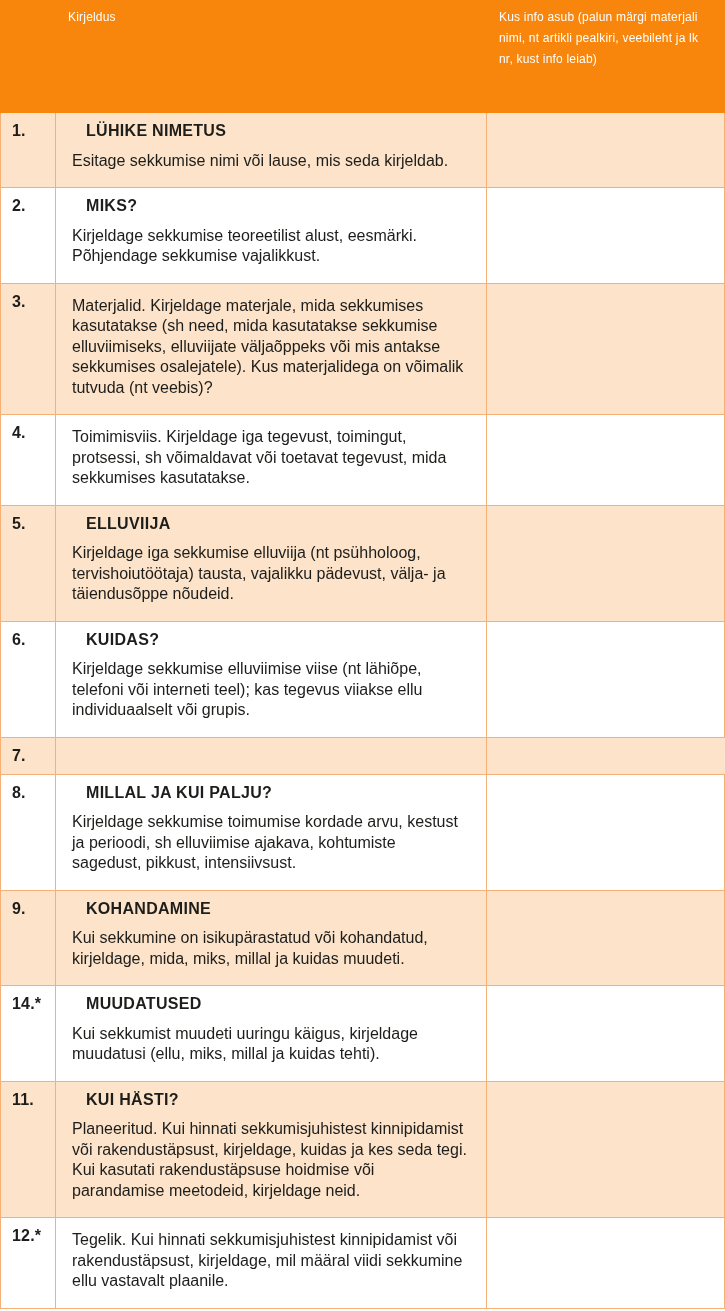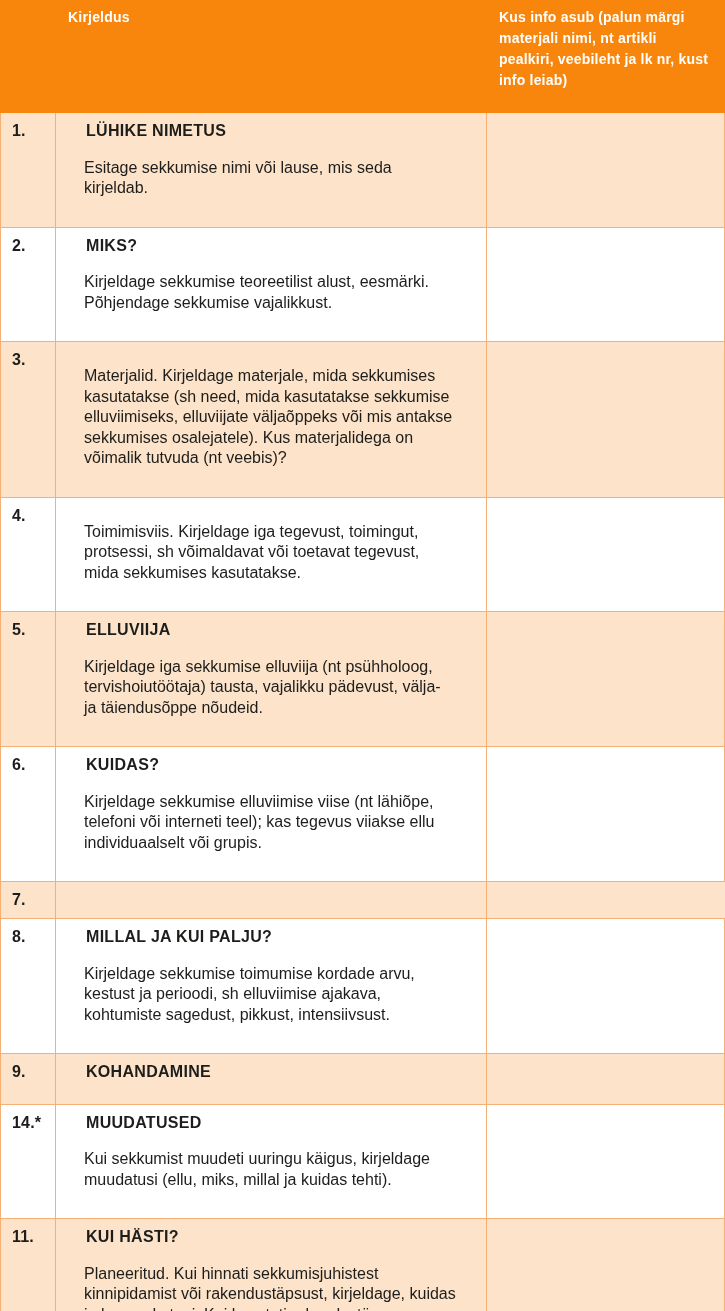--- a/index.html
+++ b/index.html
@@ -17,23 +17,23 @@
   .thead {
     display: grid;
     grid-template-columns: 56px 431px 1fr;
     background: var(--header-bg, #f8860d);
     color: var(--header-text, #ffffff);
     min-height: 113px;
     box-sizing: border-box;
   }
   .th {
     padding: 7px 12px 8px 12px;
-    font-size: 14px;
+    font-size: 12px;
     line-height: 21px;
-    font-weight: bold;
+    font-weight: normal;
     letter-spacing: 0.2px;
     box-sizing: border-box;
   }
   .tbody {
     border-left: 1px solid var(--border, #f5b175);
     box-sizing: border-box;
   }
   .trow {
     display: grid;
     grid-template-columns: 55px 431px 1fr;
@@ -59,21 +59,21 @@
     padding: 8px 14px 12px 12px;
     font-size: 16px;
     line-height: 20.5px;
   }
   .row-title {
     font-weight: bold;
     letter-spacing: 0.3px;
     margin: 0 0 9px 18px;
   }
   .row-title:empty { display: none; }
-  .row-body { margin: 16px; }
+  .row-body { margin: 4px; }
 </style>
 </head>
 <body>
 
 <div class="page">
 
   <div class="thead">
     <div class="th"></div>
     <div class="th">Kirjeldus</div>
     <div class="th">Kus info asub (palun märgi materjali nimi, nt artikli pealkiri, veebileht ja lk nr, kust info leiab)</div>
@@ -145,20 +145,21 @@
         <div class="row-title">MILLAL JA KUI PALJU?</div>
         <div class="row-body">Kirjeldage sekkumise toimumise kordade arvu, kestust ja perioodi, sh elluviimise ajakava, kohtumiste sagedust, pikkust, intensiivsust.</div>
       </div>
       <div class="cell loc"></div>
     </div>
 
     <div class="trow shaded">
       <div class="cell num">9.</div>
       <div class="cell desc">
         <div class="row-title">KOHANDAMINE</div>
+        <div class="row-body">Kui sekkumine on isikupärastatud või kohandatud, kirjeldage, mida, miks, millal ja kuidas muudeti.</div>
       </div>
       <div class="cell loc"></div>
     </div>
 
     <div class="trow">
       <div class="cell num">14.*</div>
       <div class="cell desc">
         <div class="row-title">MUUDATUSED</div>
         <div class="row-body">Kui sekkumist muudeti uuringu käigus, kirjeldage muudatusi (ellu, miks, millal ja kuidas tehti).</div>
       </div>

